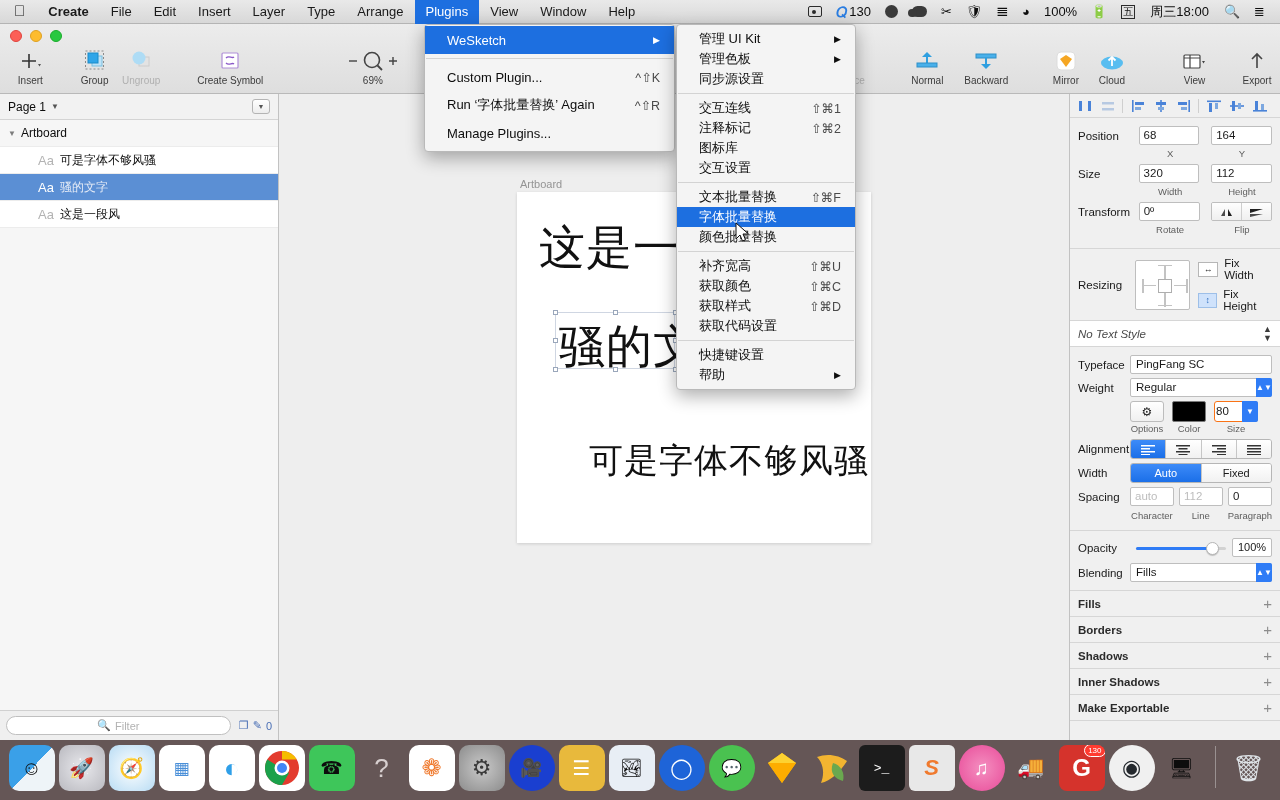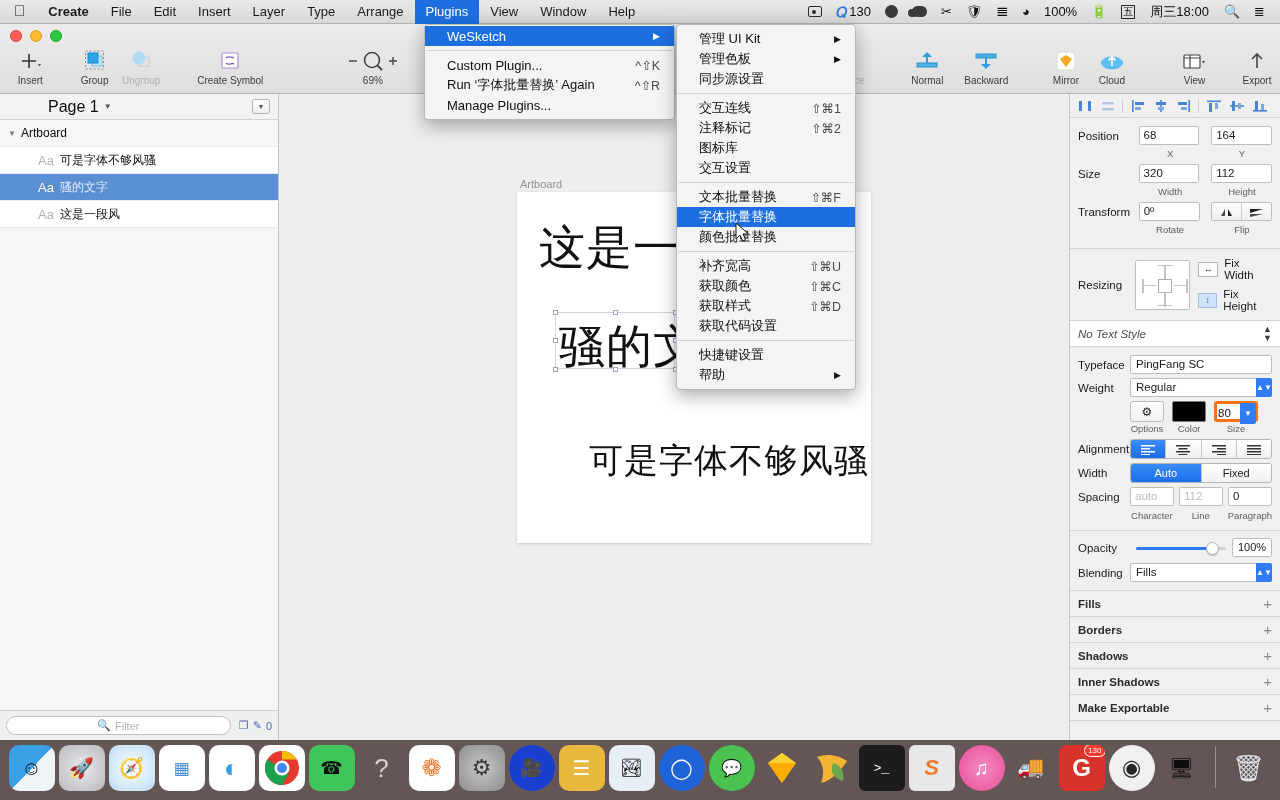--- a/index.html
+++ b/index.html
@@ -54,21 +54,21 @@
   .tb-lbl{ font-size:10px; color:#3b3b3b; margin-top:1px; white-space:nowrap;}
   .tb-lbl.dim{ color:#b0b0b0; }
 
   
   .left{
     position:absolute; left:0; top:94px; width:279px; height:646px;
     background:#f6f6f6; border-right:1px solid #c2c2c2; z-index:30;
   }
   .pagebar{ height:26px; border-bottom:1px solid #d4d4d4; display:flex; align-items:center;
             padding:0 8px; background:#f2f2f2;}
-  .pagebar .nm{ font-size:16px;margin-left:40px; }
+  .pagebar .nm{ font-size:12px; }
   .caret-d{ margin-left:5px; font-size:8px; color:#555; }
   .pg-btn{ margin-left:auto; width:18px; height:15px; border:1px solid #b4b4b4; border-radius:3px;
            background:linear-gradient(to bottom,#fff,#ededed); display:flex;align-items:center;justify-content:center;
            font-size:7px; color:#555;}
   .layerlist{ }
   .lrow{ height:27px; display:flex; align-items:center; font-size:12px; border-bottom:1px solid #ececec;}
   .lrow.artb{ padding-left:8px; background:#f6f6f6;}
   .lrow.child{ padding-left:38px; background:#fff;}
   .lrow.sel{ background:#5b8fd4; color:#fff; }
   .tri{ width:13px; font-size:8px; color:#7d7d7d; }
@@ -134,21 +134,21 @@
   .tlab{ width:52px; font-size:11.5px;}
   .tin{ flex:1; height:19px; background:#fff; border:1px solid #bebebe; border-radius:2px; padding:0 5px; line-height:17px;}
   .tin.dropdown{ position:relative; padding-right:28px;}
   .bluestep{ position:absolute; right:-1px; top:-1px; width:16px; height:19px; background:#2f7cf6;
              border-radius:0 2px 2px 0; color:#fff; font-size:8px; display:flex;align-items:center;justify-content:center;}
   .ocs{ display:flex; align-items:flex-start; gap:8px; margin:4px 0 5px 52px;}
   .oc{ display:flex; flex-direction:column; align-items:center; }
   .ocbtn{ width:34px; height:21px; background:linear-gradient(to bottom,#fff,#f0f0f0); border:1px solid #bcbcbc;
           border-radius:3px; display:flex;align-items:center;justify-content:center; font-size:12px;}
   .ocsw{ width:34px; height:21px; background:#000; border:1px solid #7a7a7a; border-radius:2px;}
-  .ocsize{ width:44px; height:21px; background:#fff; border:3px solid #f97316; border-radius:3px; position:relative;
+  .ocsize{ width:44px; height:21px; background:#fff; border:1px solid #f97316; border-radius:3px; position:relative;
            font-size:11.5px; line-height:19px; padding-left:1px;}
   .oclab{ font-size:9.5px; color:#5e5e5e; margin-top:1px;}
   .segbar{ display:flex; flex:1; height:20px; border:1px solid #b6b6b6; border-radius:3px; overflow:hidden;}
   .seg{ flex:1; display:flex;align-items:center;justify-content:center; background:linear-gradient(to bottom,#fff,#f1f1f1);
         font-size:11px;}
   .seg+.seg{ border-left:1px solid #c6c6c6;}
   .seg.on{ background:linear-gradient(to bottom,#3d8bf8,#1b6fe8); color:#fff;}
   .sp3{ display:flex; gap:5px; flex:1;}
   .spin{ flex:1; height:19px; background:#fff; border:1px solid #bebebe; border-radius:2px; padding:0 4px;
          line-height:17px; font-size:11.5px;}
@@ -172,21 +172,21 @@
   .menu{
     position:absolute; background:#f4f4f4; border:1px solid #b9b9b9; border-radius:4px;
     box-shadow:0 6px 18px rgba(0,0,0,.32); padding:0; z-index:80;
   }
   .mi{ height:20px; display:flex; align-items:center; padding:0 14px 0 22px; font-size:13px; white-space:nowrap;}
   .mi.hl{ background:#1d6fe0; color:#fff;}
   .mi .sc{ margin-left:auto; padding-left:26px; color:#4a4a4a; font-size:12.5px;}
   .mi .arr{ margin-left:auto; padding-left:20px; font-size:9px;}
   .msep{ height:1px; background:#d3d3d3; margin:4px 1px;}
   #menu-plugins{ left:424px; top:24px; width:251px; padding:1px 0 4px 0;}
-  #menu-plugins .mi{ height:20px;}
+  #menu-plugins .mi{ height:28px;}
   #menu-wesketch{ left:676px; top:24px; width:180px; padding:4px 0 4px 0;}
 
   
   .dock{
     position:absolute; left:0; bottom:0; width:1280px; height:60px;
     background:rgba(118,100,100,0.86); display:flex; align-items:flex-end; justify-content:center;
     z-index:70; padding-bottom:2px;
   }
   .dk{ width:46px; height:46px; margin:0 2px; border-radius:10px; position:relative;
        display:flex;align-items:center;justify-content:center; font-size:11px; overflow:hidden;}

